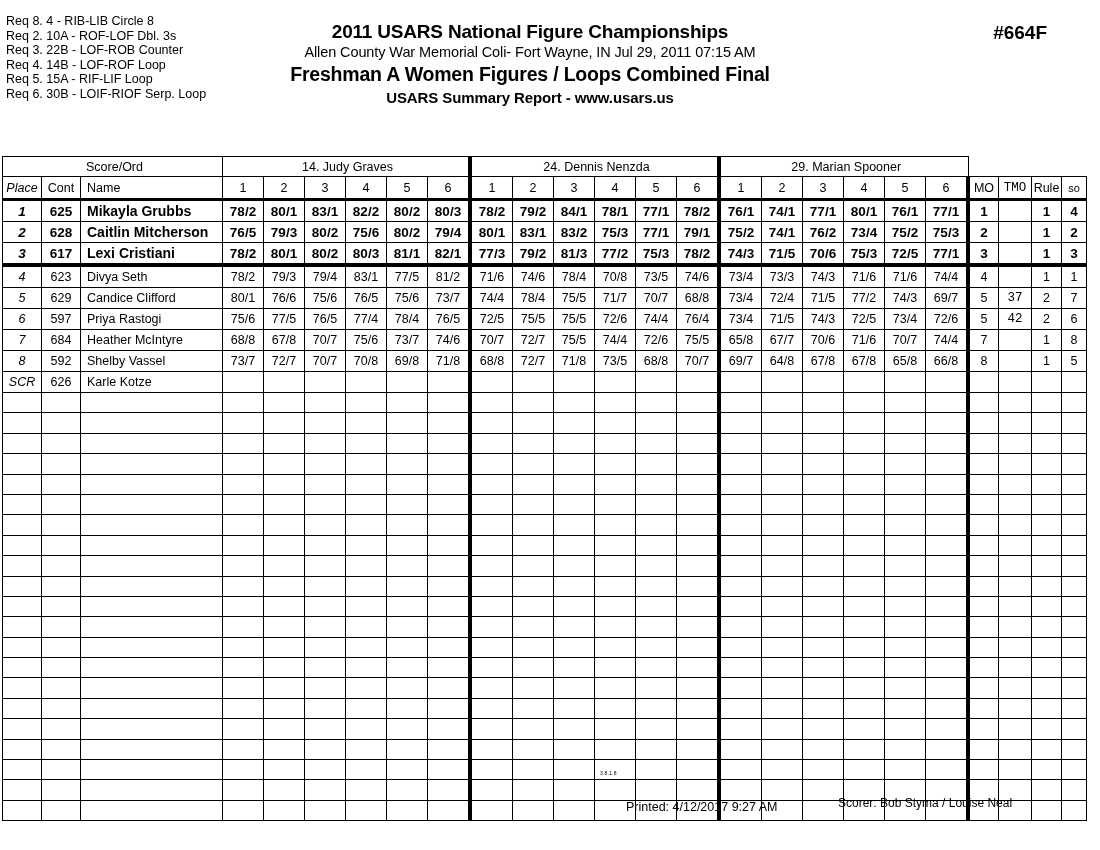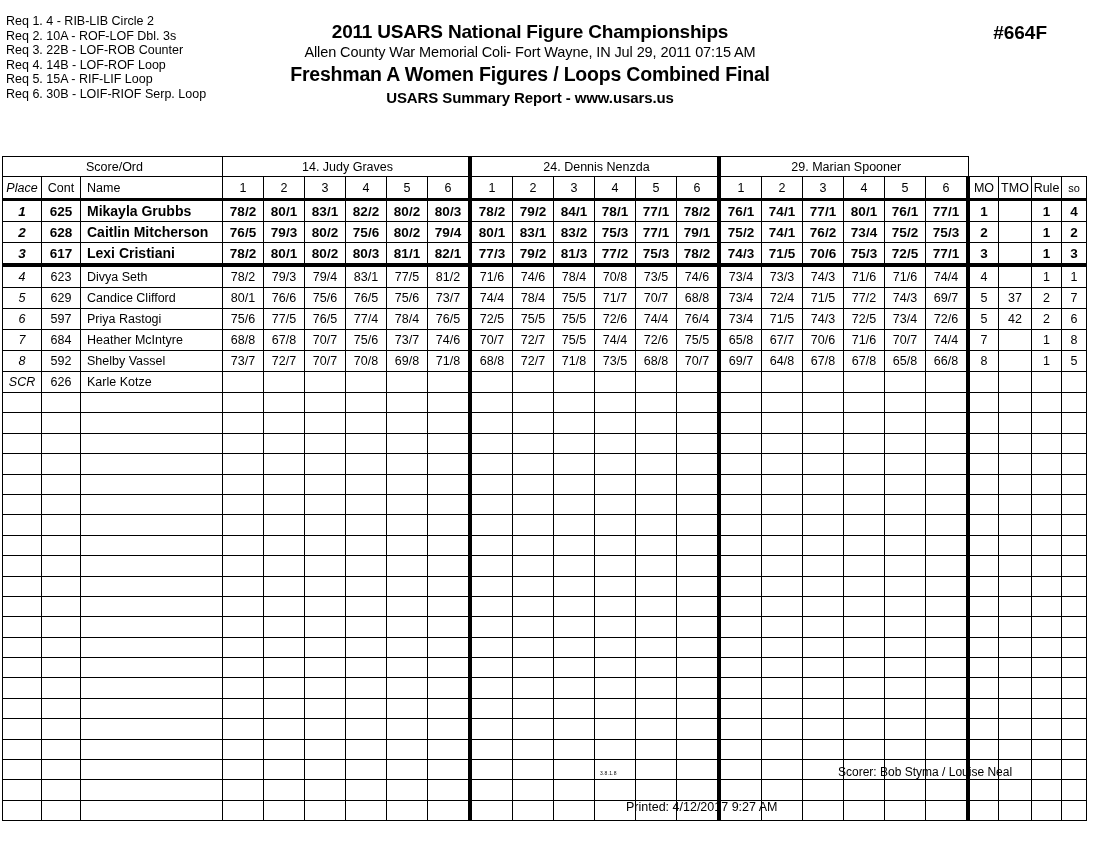--- a/index.html
+++ b/index.html
@@ -91,21 +91,21 @@
     overflow: hidden;
     white-space: nowrap;
   }
 
   
   .c-place  { width: 38px; font-style: italic; }
   .c-cont   { width: 38px; }
   .c-name   { width: 135px; }
   .c-score  { width: 40px; }
   .c-mo     { width: 28px; }
-  .c-tmo    { width: 32px; }
+  .c-tmo    { width: 32px; font-family: Liberation Mono, monospace; }
   .c-rule   { width: 29px; }
   .c-so     { width: 24px; }
 
   
   .judge-head {
     text-align: left;
     padding-left: 4px !important;
     font-size: 11.5px;
     height: 21px;
   }
@@ -148,30 +148,30 @@
   .printed {
     position: absolute;
     left: 626px;
     top: 800px;
     font-size: 12.5px;
     white-space: nowrap;
   }
   .scorer {
     position: absolute;
     left: 838px;
-    top: 765px;
+    top: 796px;
     font-size: 12px;
     white-space: nowrap;
   }
 </style>
 </head>
 <body>
 
 <div class="req-block">
-  <span class="req-line">Req 1.  4 - RIB-LIB Circle 2</span>
+  <span class="req-line">Req 8.  4 - RIB-LIB Circle 8</span>
   <span class="req-line">Req 2.  10A - ROF-LOF Dbl. 3s</span>
   <span class="req-line">Req 3.  22B - LOF-ROB Counter</span>
   <span class="req-line">Req 4.  14B - LOF-ROF Loop</span>
   <span class="req-line">Req 5.  15A - RIF-LIF Loop</span>
   <span class="req-line">Req 6.  30B - LOIF-RIOF Serp. Loop</span>
 </div>
 
 <div class="title-block">
   <div class="title-main">2011 USARS National Figure Championships</div>
   <div class="title-venue">Allen County War Memorial Coli- Fort Wayne, IN  Jul 29, 2011  07:15 AM</div>

